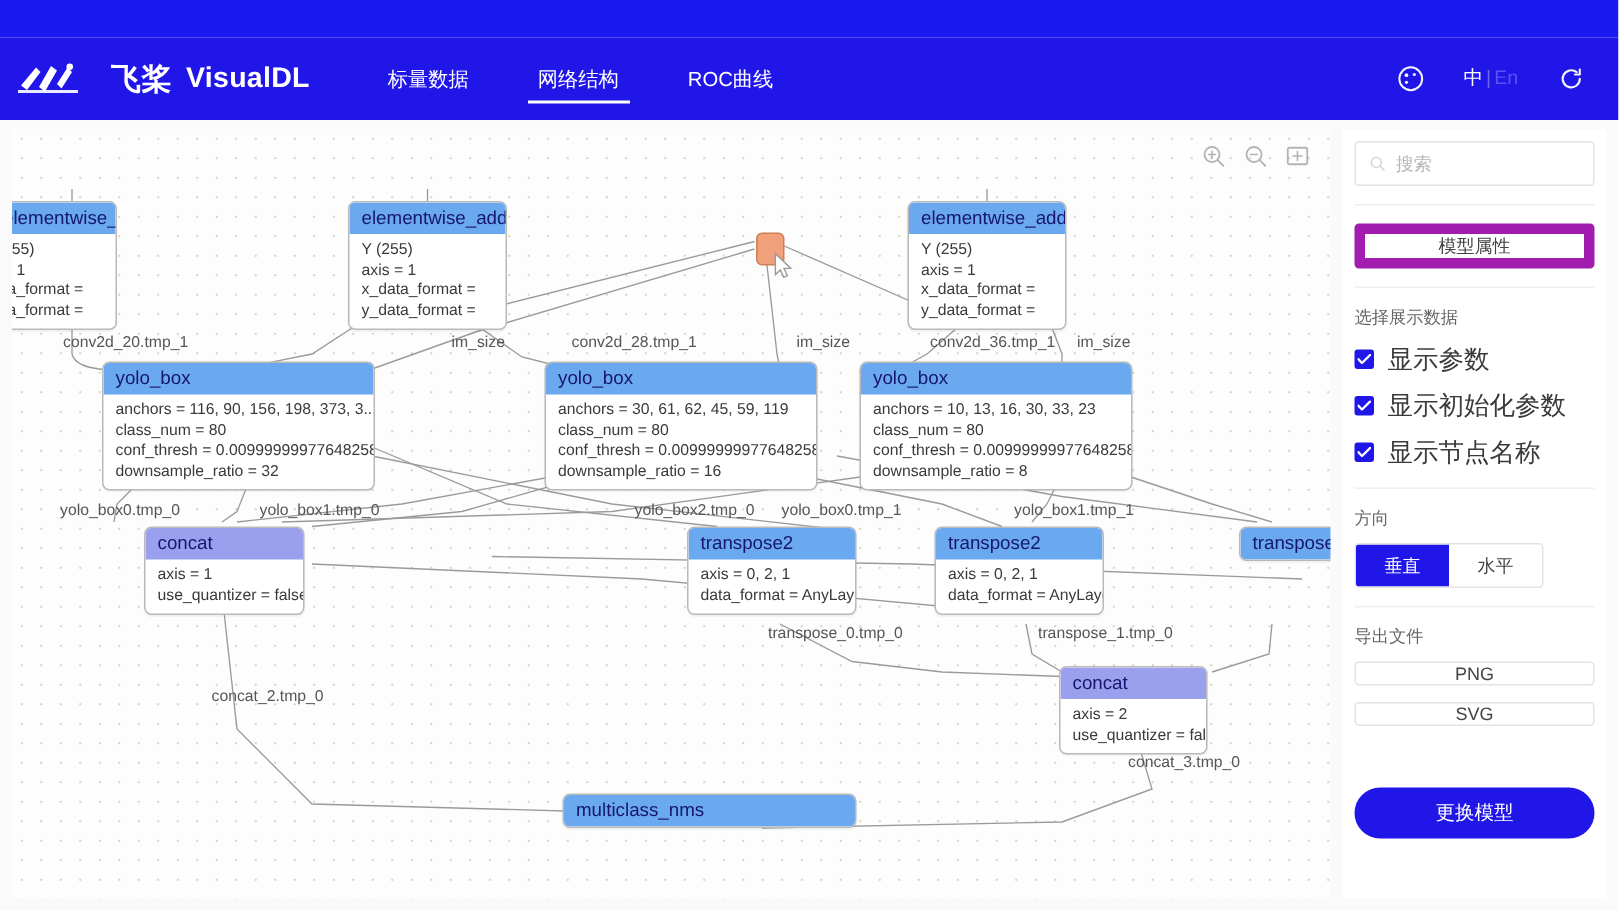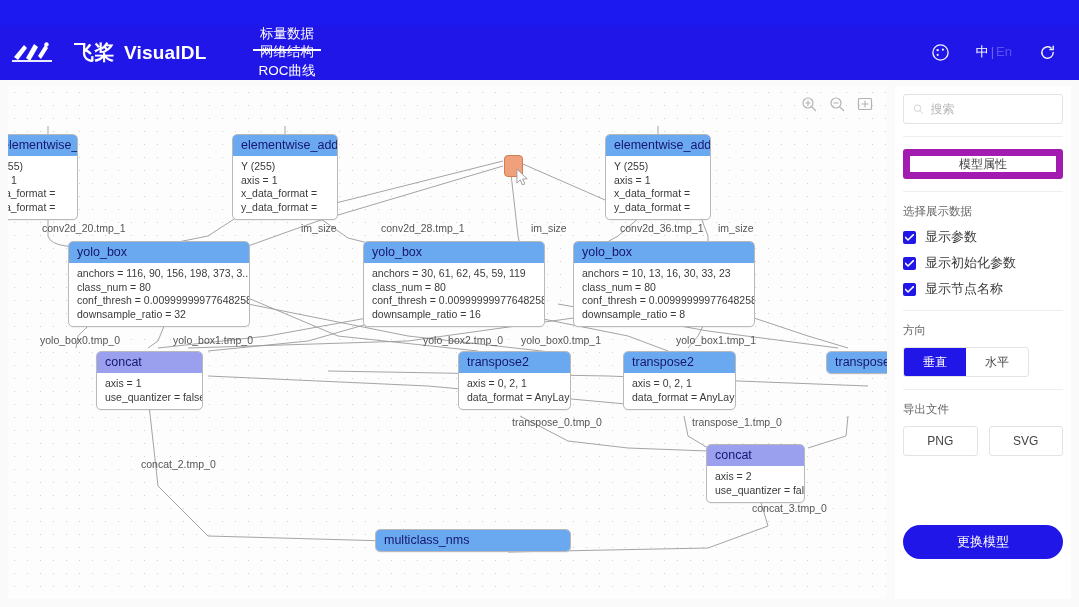--- a/index.html
+++ b/index.html
@@ -14,21 +14,21 @@
   .topstrip { position: absolute; left: 0; top: 0; width: 1079px; height: 25px; background: #1c19f0; }
   .header {
     position: absolute; left: 0; top: 25px; width: 1079px; height: 55px;
     background: #2116e8; display: flex; align-items: center;
   }
   .brand { display: flex; align-items: center; margin-left: 12px; }
   .logo-mark { width: 60px; height: 26px; display: block; }
   .brand-cn { color: #fff; font-size: 20px; font-weight: bold; letter-spacing: .5px; margin-left: 2px; }
   .brand-en { color: #fff; font-size: 19px; font-weight: bold; margin-left: 9px; letter-spacing: .2px; }
 
-  .nav { display: flex; align-items: center; margin-left: 48px; height: 55px; flex-direction: column; }
+  .nav { display: flex; align-items: center; margin-left: 48px; height: 55px; }
   .nav-item {
     color: #fff; font-size: 13.5px; height: 55px; display: flex; align-items: center;
     padding: 0 4px; margin-right: 38px; position: relative; cursor: pointer; white-space: nowrap;
   }
   .nav-item.active::after {
     content: ""; position: absolute; left: -3px; right: -3px; bottom: 11px; height: 2px; background: #fff;
   }
   .header-right { margin-left: auto; display: flex; margin-right: 22px; gap: 26px; }
   .hicon { width: 19px; height: 19px; cursor: pointer; opacity: .95; }
   .lang { color: #fff; font-size: 13px; cursor: pointer; white-space: nowrap; }
@@ -90,28 +90,28 @@
     height: 30px; border: 7px solid #a21caf; border-radius: 3px; display: flex;
     align-items: center; justify-content: center; font-size: 12px; color: #444; cursor: pointer;
   }
   .sb-label { font-size: 11.5px; color: #666; margin-bottom: 9px; }
   .sb-check { display: flex; align-items: center; margin-bottom: 8px; cursor: pointer; }
   .cbox {
     width: 13px; height: 13px; border-radius: 2px; background: #2116e8; margin-right: 9px;
     position: relative; flex: none;
   }
   .cbox svg { position: absolute; left: 2px; top: 3px; width: 9px; height: 7px; }
-  .sb-check span { font-size: 13px; color: #3a3a3a; }
+  .sb-check span { font-size: 17px; color: #3a3a3a; }
   .seg { display: flex; border: 1px solid #e3e3e3; border-radius: 3px; overflow: hidden; width: 126px; }
   .seg div {
     flex: 1; height: 28px; display: flex; align-items: center; justify-content: center;
     font-size: 12px; color: #444; cursor: pointer;
   }
   .seg div.on { background: #2116e8; color: #fff; }
-  .exp-row { display: flex; gap: 11px; }
+  .exp-row { display: flex; gap: 11px; flex-direction: column; }
   .exp-btn {
     flex: 1; height: 30px; border: 1px solid #e3e3e3; border-radius: 3px;
     display: flex; align-items: center; justify-content: center; font-size: 12px; color: #444; cursor: pointer;
   }
   .sb-primary {
     position: absolute; left: 8px; right: 8px; bottom: 40px; height: 34px; border-radius: 17px;
     background: #2116e8; color: #fff; font-size: 13px; display: flex; align-items: center;
     justify-content: center; cursor: pointer;
   }
   .sb-inner { padding: 0 8px; }

